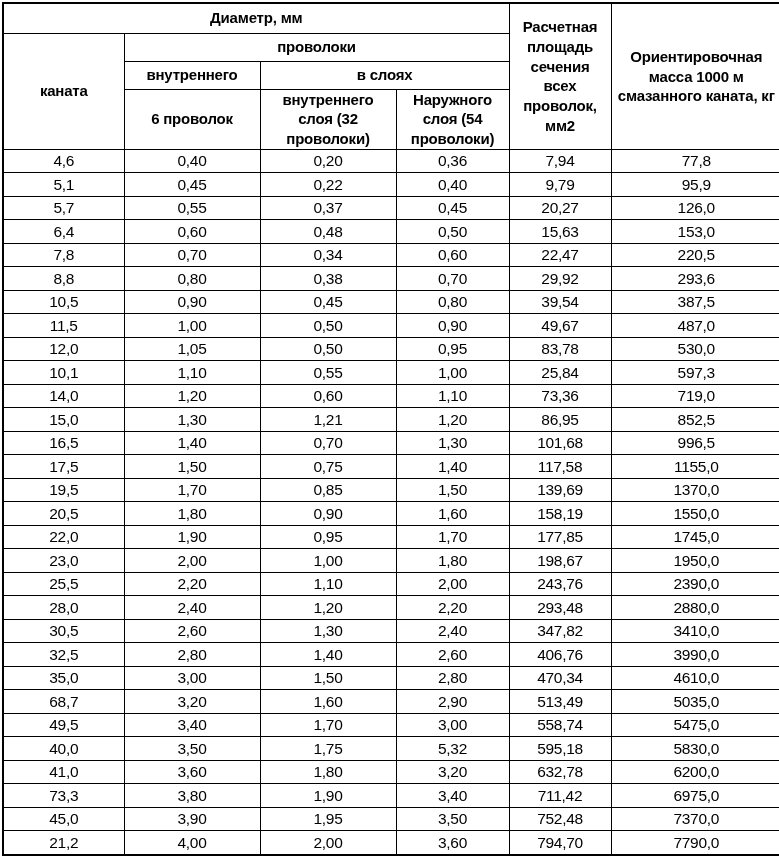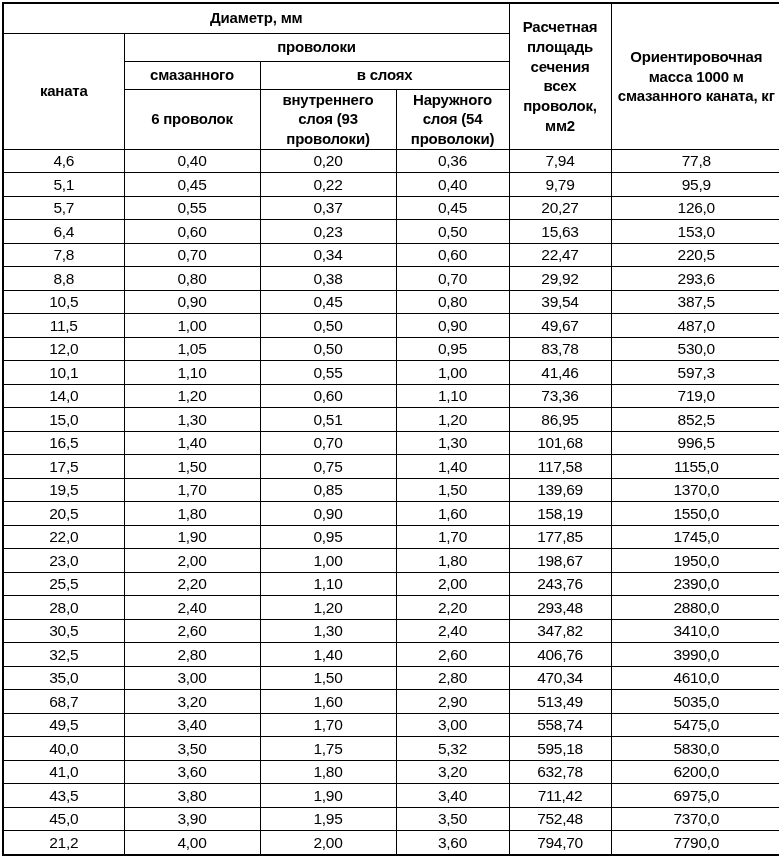--- a/index.html
+++ b/index.html
@@ -62,26 +62,26 @@
     <tr class="hrow-1">
       <th colspan="4">Диаметр, мм</th>
       <th rowspan="4">Расчетная площадь сечения всех проволок, мм2</th>
       <th rowspan="4">Ориентировочная масса 1000 м смазанного каната, кг</th>
     </tr>
     <tr class="hrow-2">
       <th rowspan="3">каната</th>
       <th colspan="3">проволоки</th>
     </tr>
     <tr class="hrow-3">
-      <th>смазанного</th>
+      <th>внутреннего</th>
       <th colspan="2">в слоях</th>
     </tr>
     <tr class="hrow-4">
       <th>6 проволок</th>
-      <th>внутреннего слоя (93 проволоки)</th>
+      <th>внутреннего слоя (32 проволоки)</th>
       <th>Наружного слоя (54 проволоки)</th>
     </tr>
   </thead>
   <tbody>
       <tr>
         <td>4,6</td>
         <td>0,40</td>
         <td>0,20</td>
         <td>0,36</td>
         <td>7,94</td>
@@ -99,21 +99,21 @@
         <td>5,7</td>
         <td>0,55</td>
         <td>0,37</td>
         <td>0,45</td>
         <td>20,27</td>
         <td>126,0</td>
       </tr>
       <tr>
         <td>6,4</td>
         <td>0,60</td>
-        <td>0,23</td>
+        <td>0,48</td>
         <td>0,50</td>
         <td>15,63</td>
         <td>153,0</td>
       </tr>
       <tr>
         <td>7,8</td>
         <td>0,70</td>
         <td>0,34</td>
         <td>0,60</td>
         <td>22,47</td>
@@ -149,35 +149,35 @@
         <td>0,50</td>
         <td>0,95</td>
         <td>83,78</td>
         <td>530,0</td>
       </tr>
       <tr>
         <td>10,1</td>
         <td>1,10</td>
         <td>0,55</td>
         <td>1,00</td>
-        <td>41,46</td>
+        <td>25,84</td>
         <td>597,3</td>
       </tr>
       <tr>
         <td>14,0</td>
         <td>1,20</td>
         <td>0,60</td>
         <td>1,10</td>
         <td>73,36</td>
         <td>719,0</td>
       </tr>
       <tr>
         <td>15,0</td>
         <td>1,30</td>
-        <td>0,51</td>
+        <td>1,21</td>
         <td>1,20</td>
         <td>86,95</td>
         <td>852,5</td>
       </tr>
       <tr>
         <td>16,5</td>
         <td>1,40</td>
         <td>0,70</td>
         <td>1,30</td>
         <td>101,68</td>
@@ -289,21 +289,21 @@
       </tr>
       <tr>
         <td>41,0</td>
         <td>3,60</td>
         <td>1,80</td>
         <td>3,20</td>
         <td>632,78</td>
         <td>6200,0</td>
       </tr>
       <tr>
-        <td>43,5</td>
+        <td>73,3</td>
         <td>3,80</td>
         <td>1,90</td>
         <td>3,40</td>
         <td>711,42</td>
         <td>6975,0</td>
       </tr>
       <tr>
         <td>45,0</td>
         <td>3,90</td>
         <td>1,95</td>

